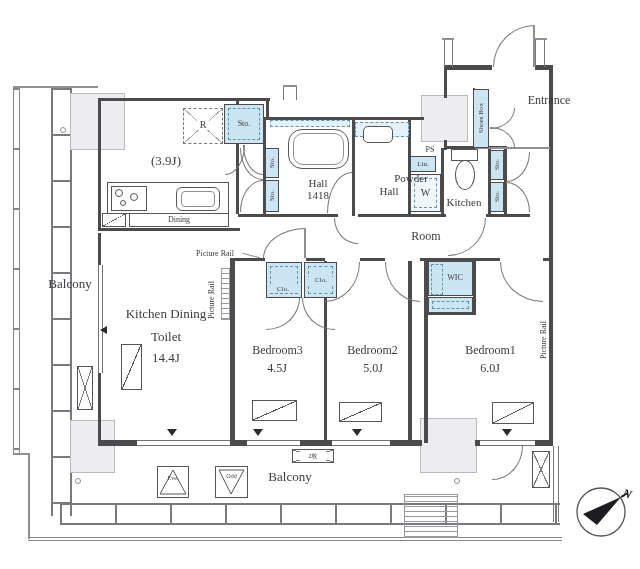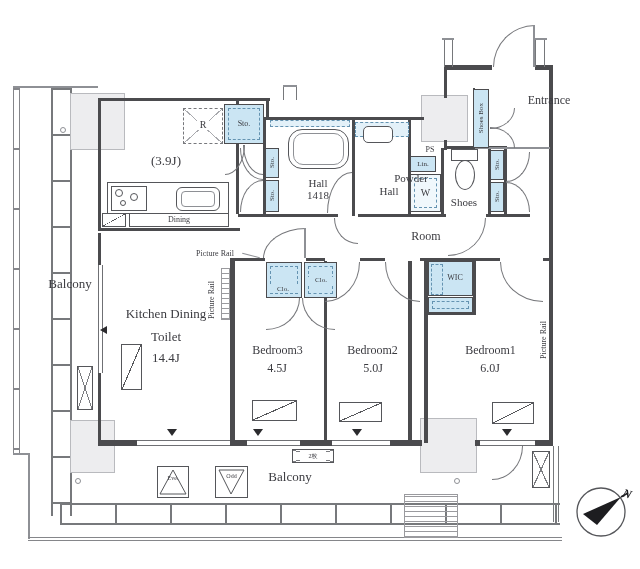--- a/index.html
+++ b/index.html
@@ -256,21 +256,21 @@
   <div class="abs lbl f12" style="left:245px;top:344px;width:65px">Bedroom3</div>
   <div class="abs lbl f12" style="left:259px;top:362px;width:36px">4.5J</div>
   <div class="abs lbl f12" style="left:340px;top:344px;width:65px">Bedroom2</div>
   <div class="abs lbl f12" style="left:355px;top:362px;width:36px">5.0J</div>
   <div class="abs lbl f12" style="left:458px;top:344px;width:65px">Bedroom1</div>
   <div class="abs lbl f12" style="left:472px;top:362px;width:36px">6.0J</div>
   <div class="abs lbl f11" style="left:300px;top:178px;width:36px">Hall</div>
   <div class="abs lbl f11" style="left:300px;top:190px;width:36px">1418</div>
   <div class="abs lbl f11" style="left:387px;top:173px;width:48px">Powder</div>
   <div class="abs lbl f11" style="left:365px;top:186px;width:48px">Hall</div>
-  <div class="abs lbl f11" style="left:446px;top:197px;width:36px">Shoes</div>
+  <div class="abs lbl f11" style="left:446px;top:197px;width:36px">Kitchen</div>
   <div class="abs lbl f12" style="left:406px;top:230px;width:40px">Room</div>
   <div class="abs lbl f12" style="left:520px;top:94px;width:58px">Entrance</div>
   <div class="abs lbl f13" style="left:44px;top:277px;width:52px">Balcony</div>
   <div class="abs lbl f13" style="left:262px;top:470px;width:56px">Balcony</div>
 
   <div class="abs lbl f8" style="left:186px;top:250px;width:58px">Picture Rail</div>
   <div class="abs t" style="left:242px;top:255px;width:18px;height:1px;transform:rotate(14deg)"></div>
   <div class="abs vflex" style="left:206px;top:266px;width:12px;height:68px">
     <span class="vtext f8">Picture Rail</span>
     </div>

